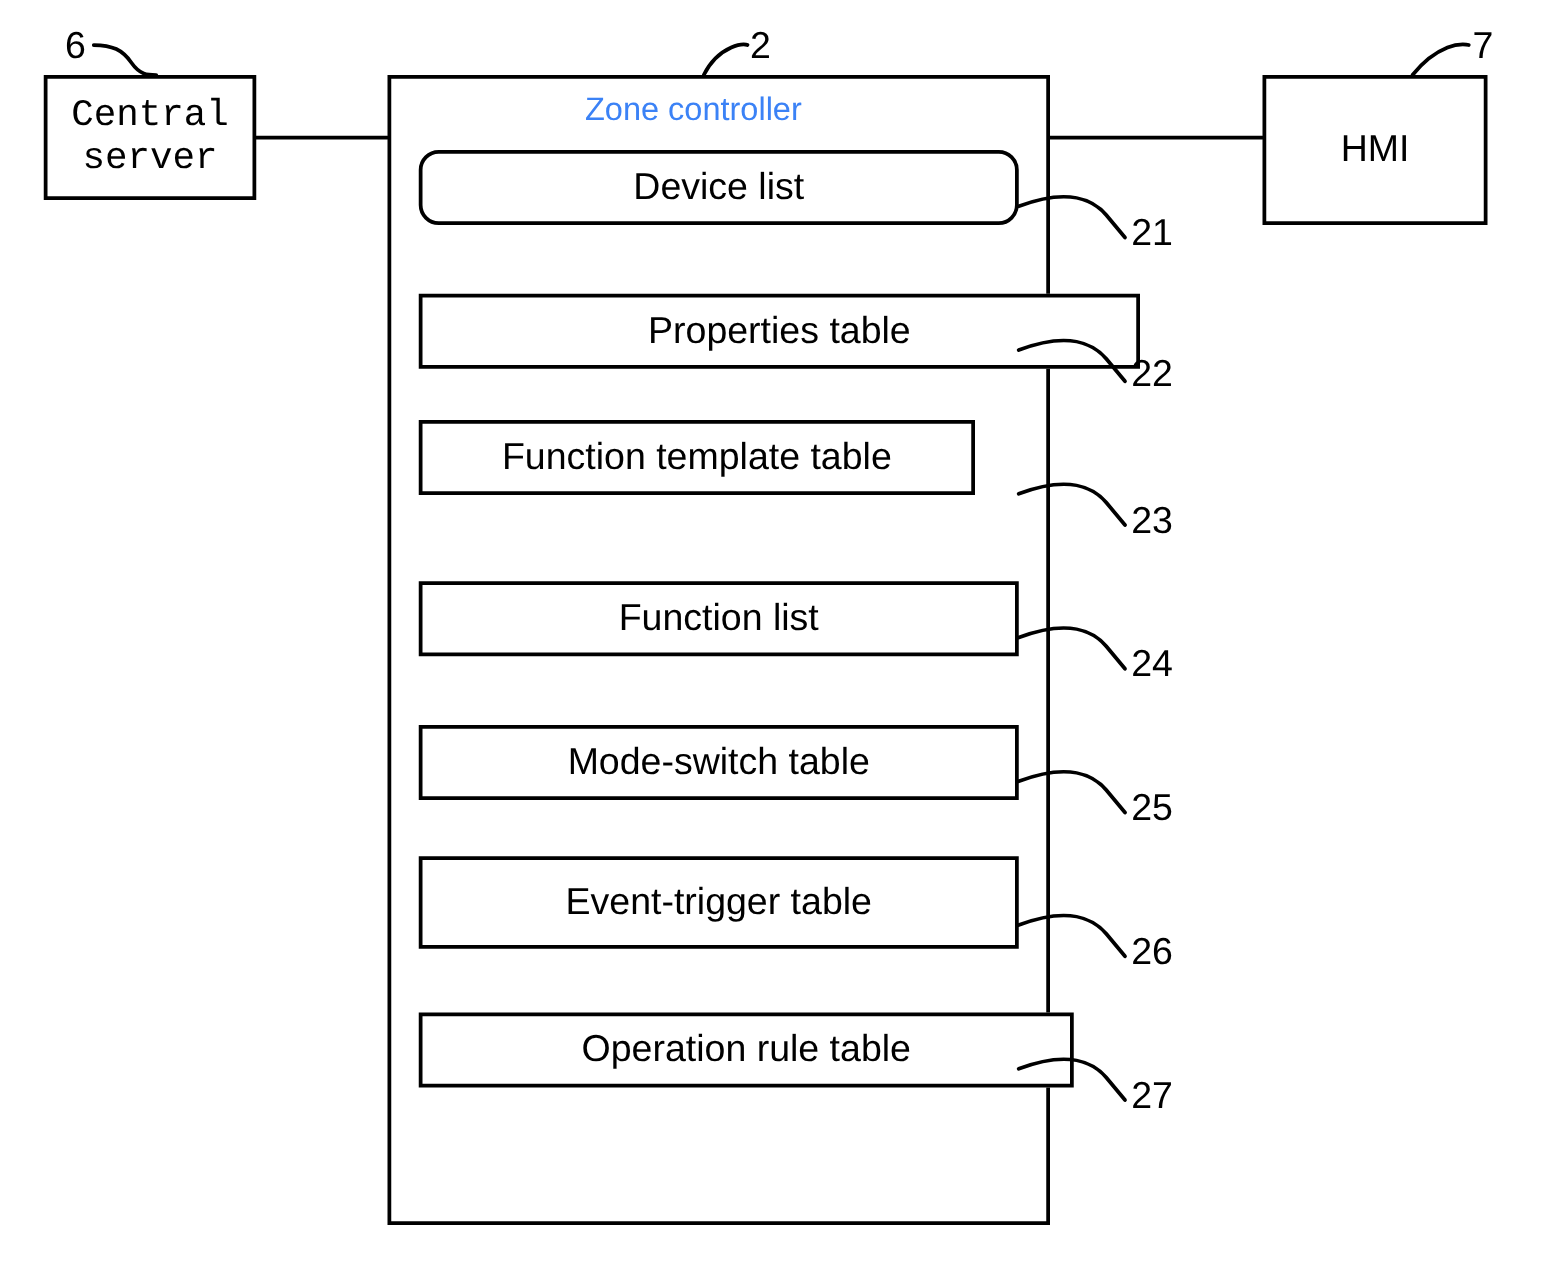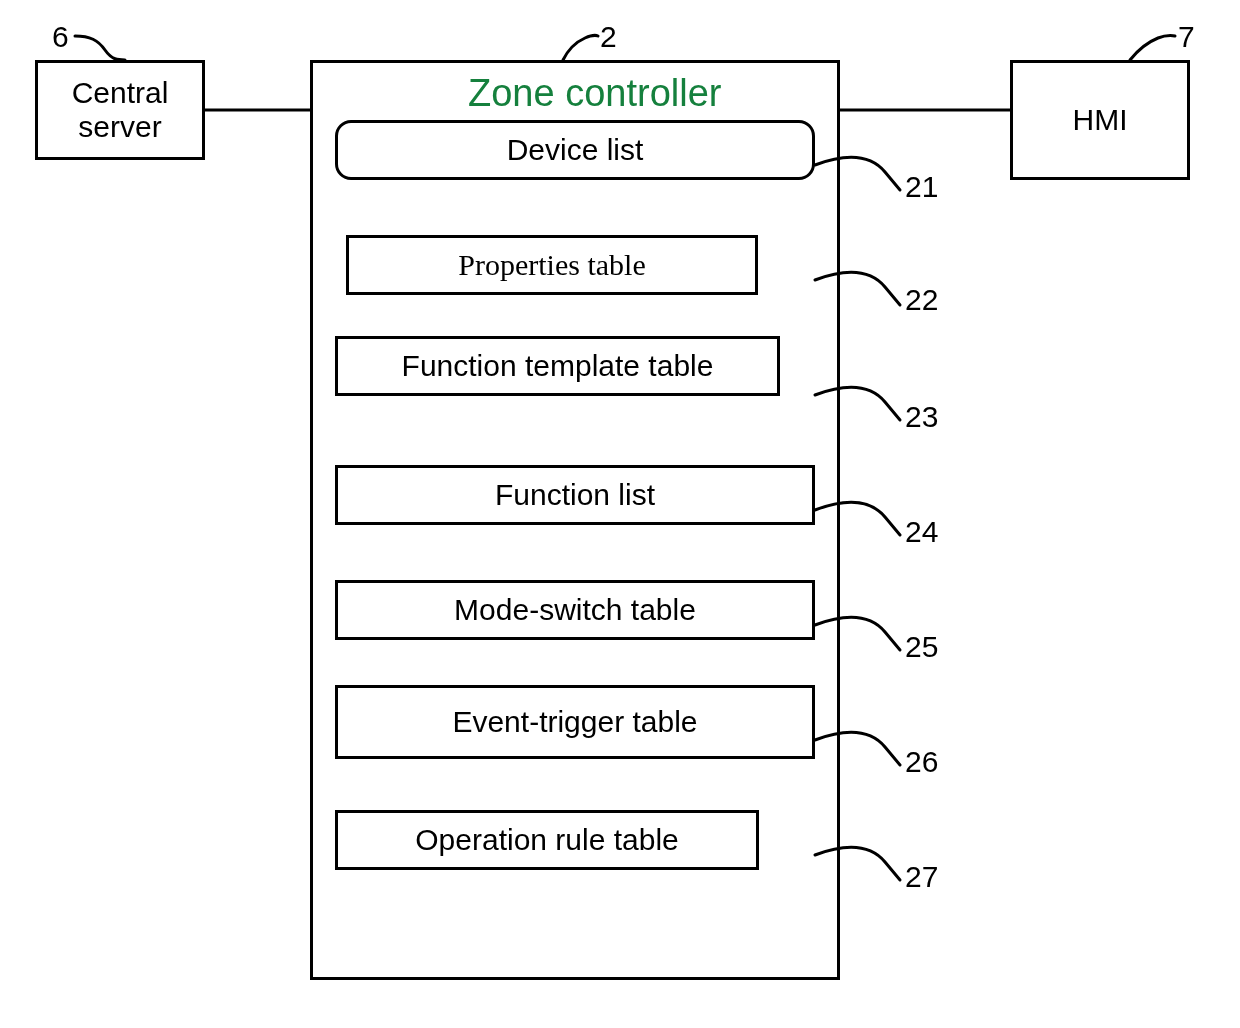--- a/index.html
+++ b/index.html
@@ -14,25 +14,25 @@
     position: absolute;
     border: 3px solid #000;
     box-sizing: border-box;
     display: flex;
     align-items: center;
     justify-content: center;
     font-size: 30px;
     color: #000;
     background: #fff;
   }
-  .box.multiline { text-align: center; line-height: 1.15; }
+  .box.multiline { text-align: center; line-height: 1.15; font-family: Liberation Mono, monospace; }
   .zone-title {
     position: absolute;
-    font-size: 38px;
-    color: #15803d;
+    font-size: 26px;
+    color: #3b82f6;
     white-space: nowrap;
   }
   .ref-label {
     position: absolute;
     font-size: 30px;
     color: #000;
   }
   svg.overlay {
     position: absolute;
     left: 0; top: 0;
@@ -59,36 +59,36 @@
   <span>HMI</span>
 </div>
 
 <div class="box" style="left:310px; top:60px; width:530px; height:920px; display:block;">
 </div>
 <span class="zone-title" style="left:468px; top:72px;">Zone controller</span>
 
 <div class="box" style="left:335px; top:120px; width:480px; height:60px;border-radius:16px;">
   <span>Device list</span>
 </div>
-<div class="box" style="left:346px; top:235px; width:412px; height:60px;font-family:Liberation Serif, serif;">
+<div class="box" style="left:335px; top:235px; width:577px; height:60px;">
   <span>Properties table</span>
 </div>
 <div class="box" style="left:335px; top:336px; width:445px; height:60px;">
   <span>Function template table</span>
 </div>
 <div class="box" style="left:335px; top:465px; width:480px; height:60px;">
   <span>Function list</span>
 </div>
 <div class="box" style="left:335px; top:580px; width:480px; height:60px;">
   <span>Mode-switch table</span>
 </div>
 <div class="box" style="left:335px; top:685px; width:480px; height:74px;">
   <span>Event-trigger table</span>
 </div>
-<div class="box" style="left:335px; top:810px; width:424px; height:60px;">
+<div class="box" style="left:335px; top:810px; width:524px; height:60px;">
   <span>Operation rule table</span>
 </div>
 
 <span class="ref-label" style="left:52px; top:20px;">6</span>
 <span class="ref-label" style="left:600px; top:20px;">2</span>
 <span class="ref-label" style="left:1178px; top:20px;">7</span>
 
 <span class="ref-label" style="left:905px; top:170px;">21</span>
 <span class="ref-label" style="left:905px; top:283px;">22</span>
 <span class="ref-label" style="left:905px; top:400px;">23</span>

